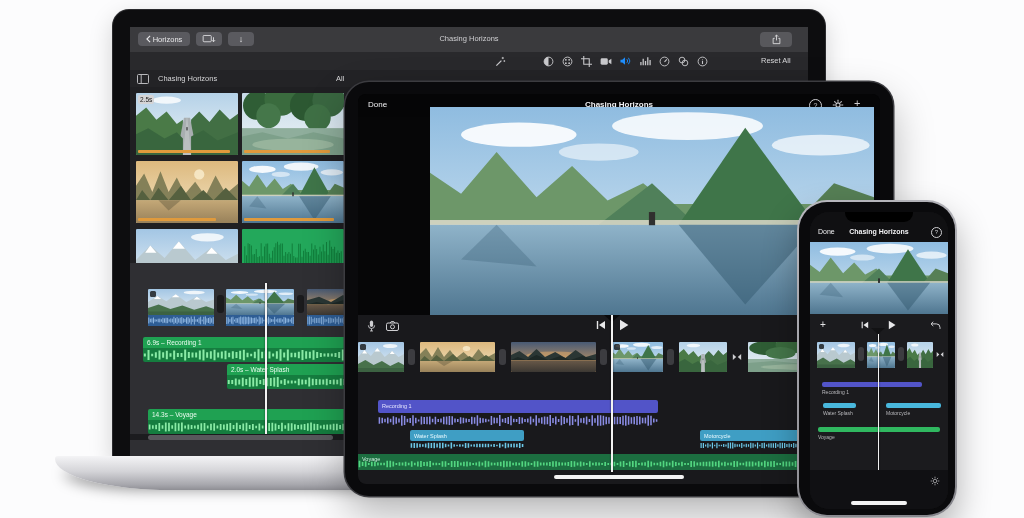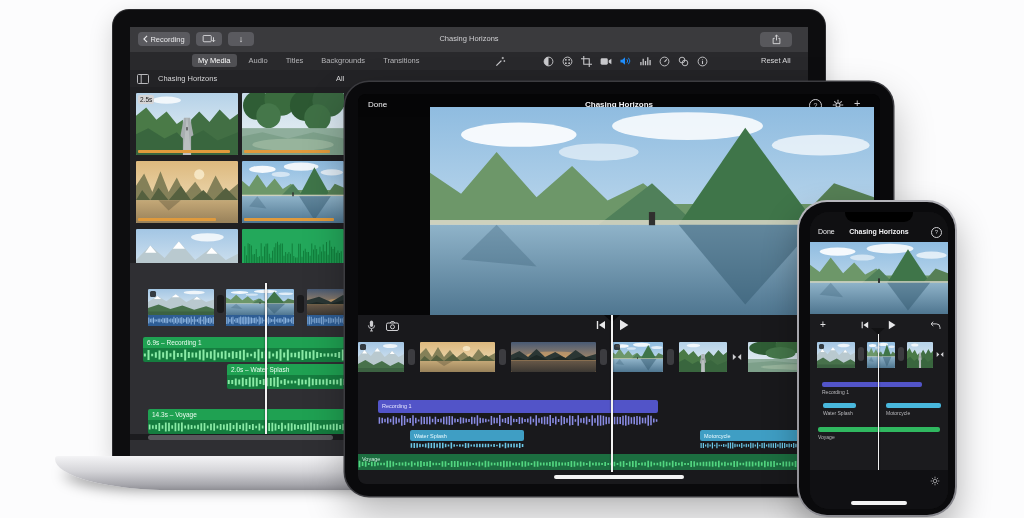--- a/index.html
+++ b/index.html
@@ -82,21 +82,21 @@
 
     <div class="d mac-row1">
       <div class="pillbtn" style="left:8px;top:5px;width:52px;height:14px">
         <span style="width:5px;height:8px;position:relative;display:inline-block" class="ic2">
             <span class="ic" style="width:5px;height:8px;color:#e8e8ea">
               <svg viewBox="0 0 6 10">
                 <path d="M5 1L1 5l4 4" stroke="currentColor" stroke-width="1.4" fill="none"></path>
               </svg>
             </span>
           </span>
-        <span>Recording</span>
+        <span>Horizons</span>
       </div>
       <div class="pillbtn" style="left:66px;top:5px;width:26px;height:14px">
         <span class="ic" style="width:14px;height:9px;color:#dedee0;position:relative">
             <svg viewBox="0 0 14 10">
               <rect x=".5" y=".5" width="9" height="7" rx="1" stroke="currentColor" fill="none"></rect>
               <path d="M12 2.5v5m0 0l-1.8-1.8M12 7.5l1.8-1.8" stroke="currentColor" fill="none"></path>
             </svg>
           </span>
       </div>
       <div class="pillbtn" style="left:98px;top:5px;width:26px;height:14px">
@@ -107,27 +107,20 @@
         <span class="ic" style="width:9px;height:11px;color:#e4e4e6;position:relative">
             <svg viewBox="0 0 12 14">
               <path d="M6 1.2v7M3.8 3.2L6 1l2.2 2.2" stroke="currentColor" fill="none" stroke-width="1.1"></path>
               <path d="M3.5 5.5H1.5v7h9v-7H8.5" stroke="currentColor" fill="none" stroke-width="1.1"></path>
             </svg>
           </span>
       </div>
     </div>
 
     <div class="d mac-row2">
-      <div class="d" style="left:62px;top:2px;display:flex;gap:6px">
-        <span class="tab sel">My Media</span>
-        <span class="tab">Audio</span>
-        <span class="tab">Titles</span>
-        <span class="tab">Backgrounds</span>
-        <span class="tab">Transitions</span>
-      </div>
       <span class="ic" style="left:365px;top:3.5px;width:11px;height:11px;color:#c9c9cc">
           <svg viewBox="0 0 12 12">
             <path d="M1.5 10.5L7 5" stroke="currentColor" stroke-width="1.4"></path>
             <path d="M8.5 1v2.4M7.3 2.2h2.4M10.2 4.6v1.8M9.3 5.5h1.8" stroke="currentColor" stroke-width=".9"></path>
           </svg>
         </span>
       <span class="ic" style="left:413px;top:3.5px;width:11px;height:11px;color:#c9c9cc">
           <svg viewBox="0 0 12 12">
             <circle cx="6" cy="6" r="4.8" stroke="currentColor" fill="none"></circle>
             <path d="M6 1.2a4.8 4.8 0 000 9.6z" fill="currentColor"></path>

